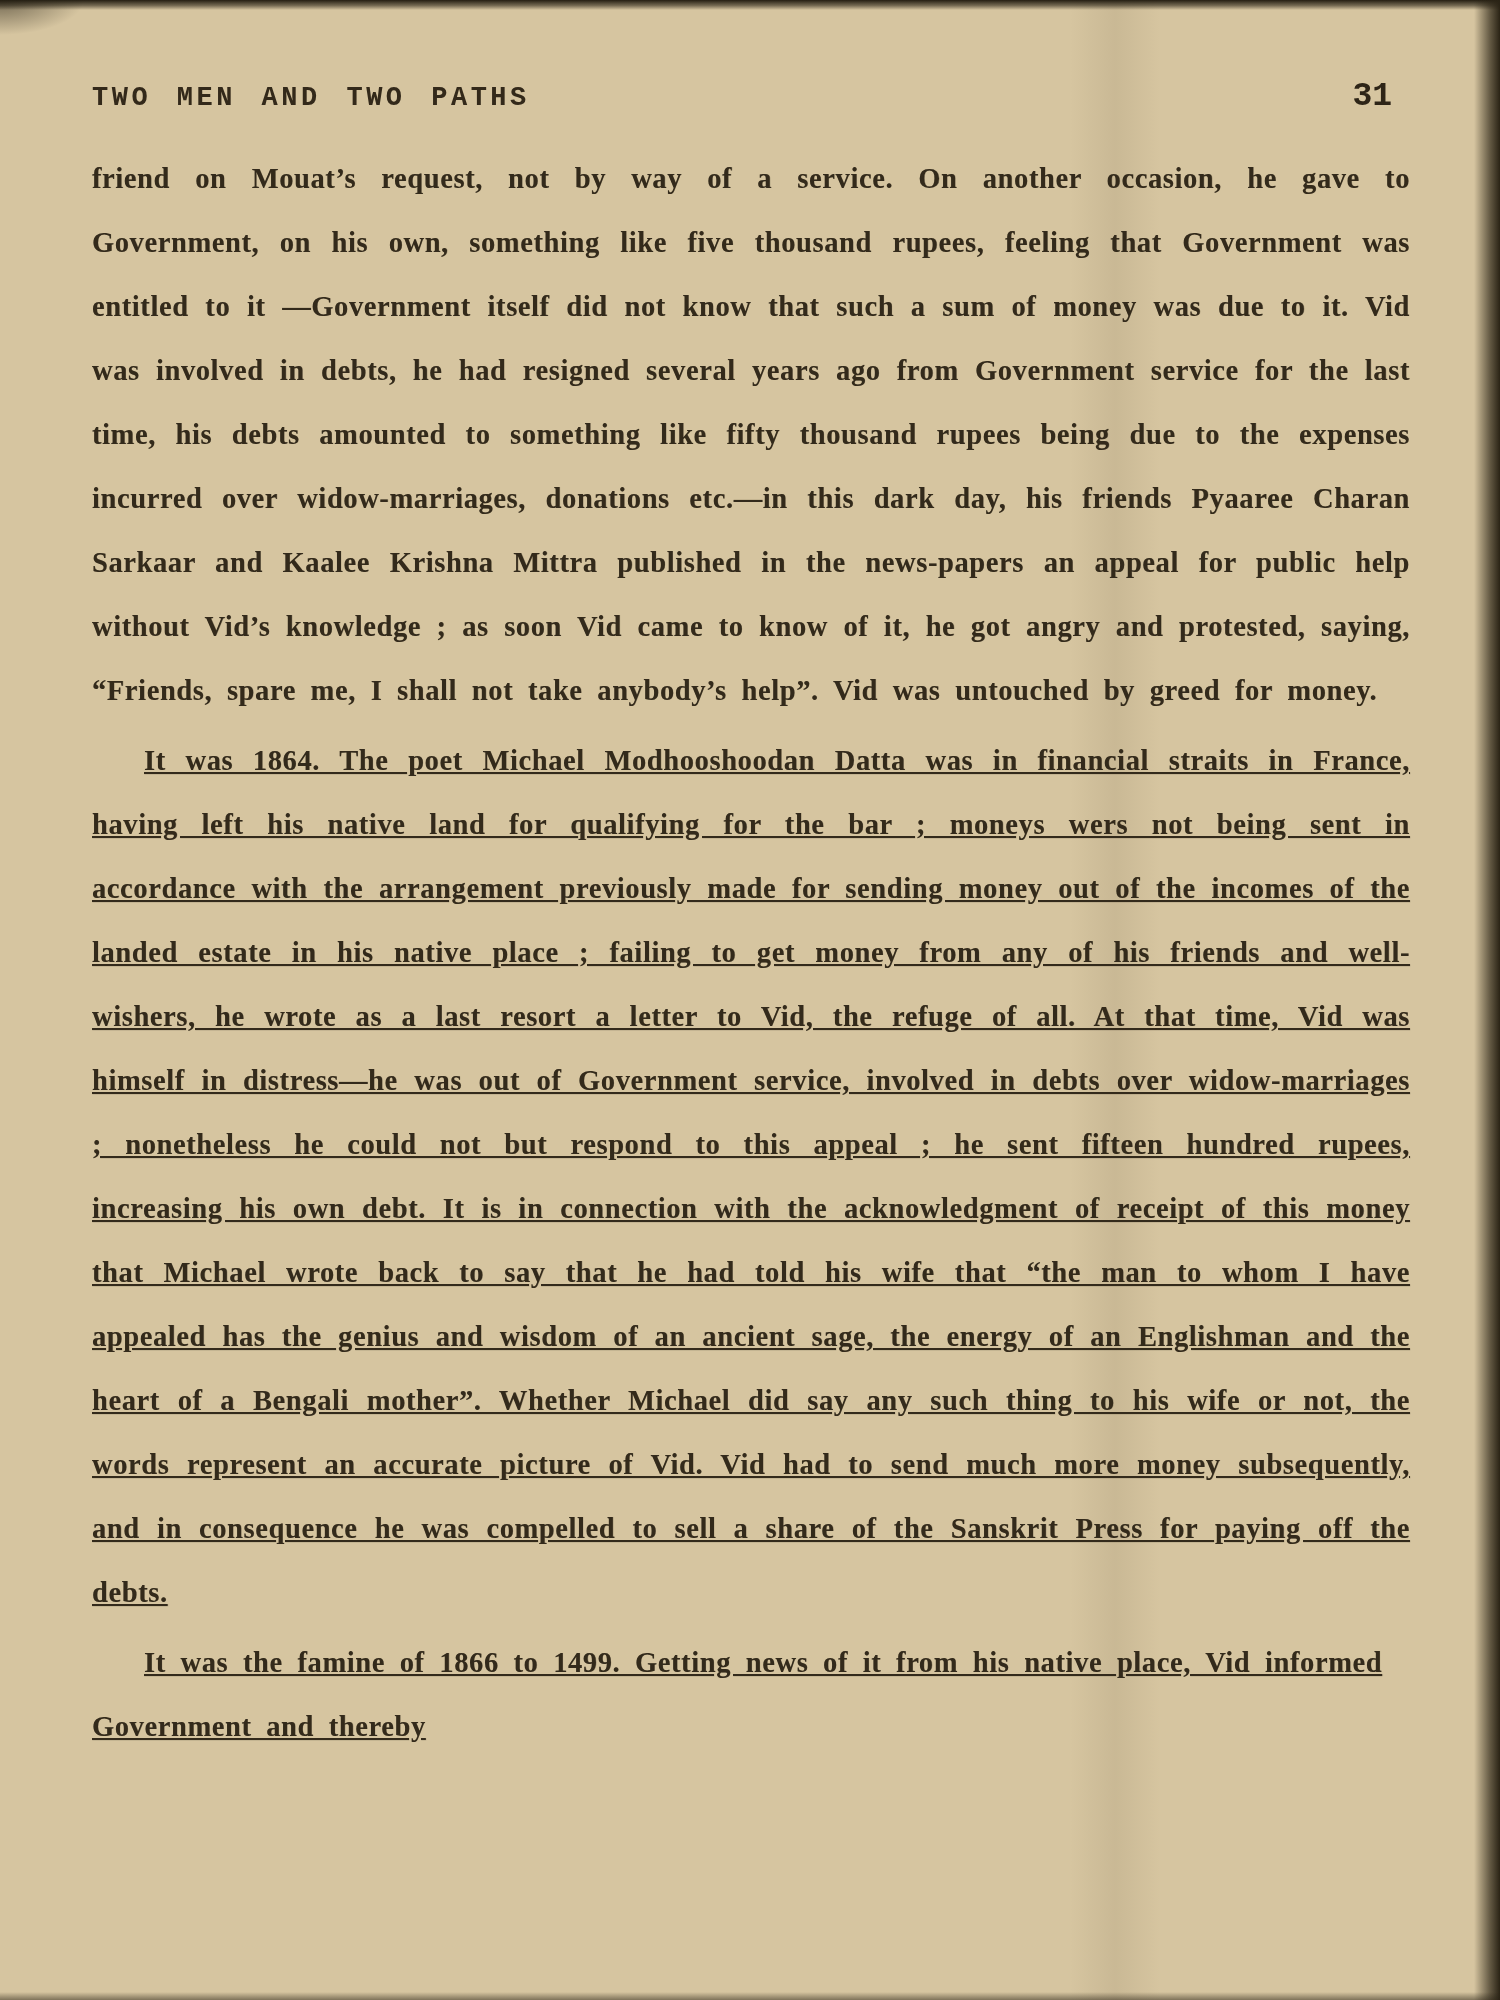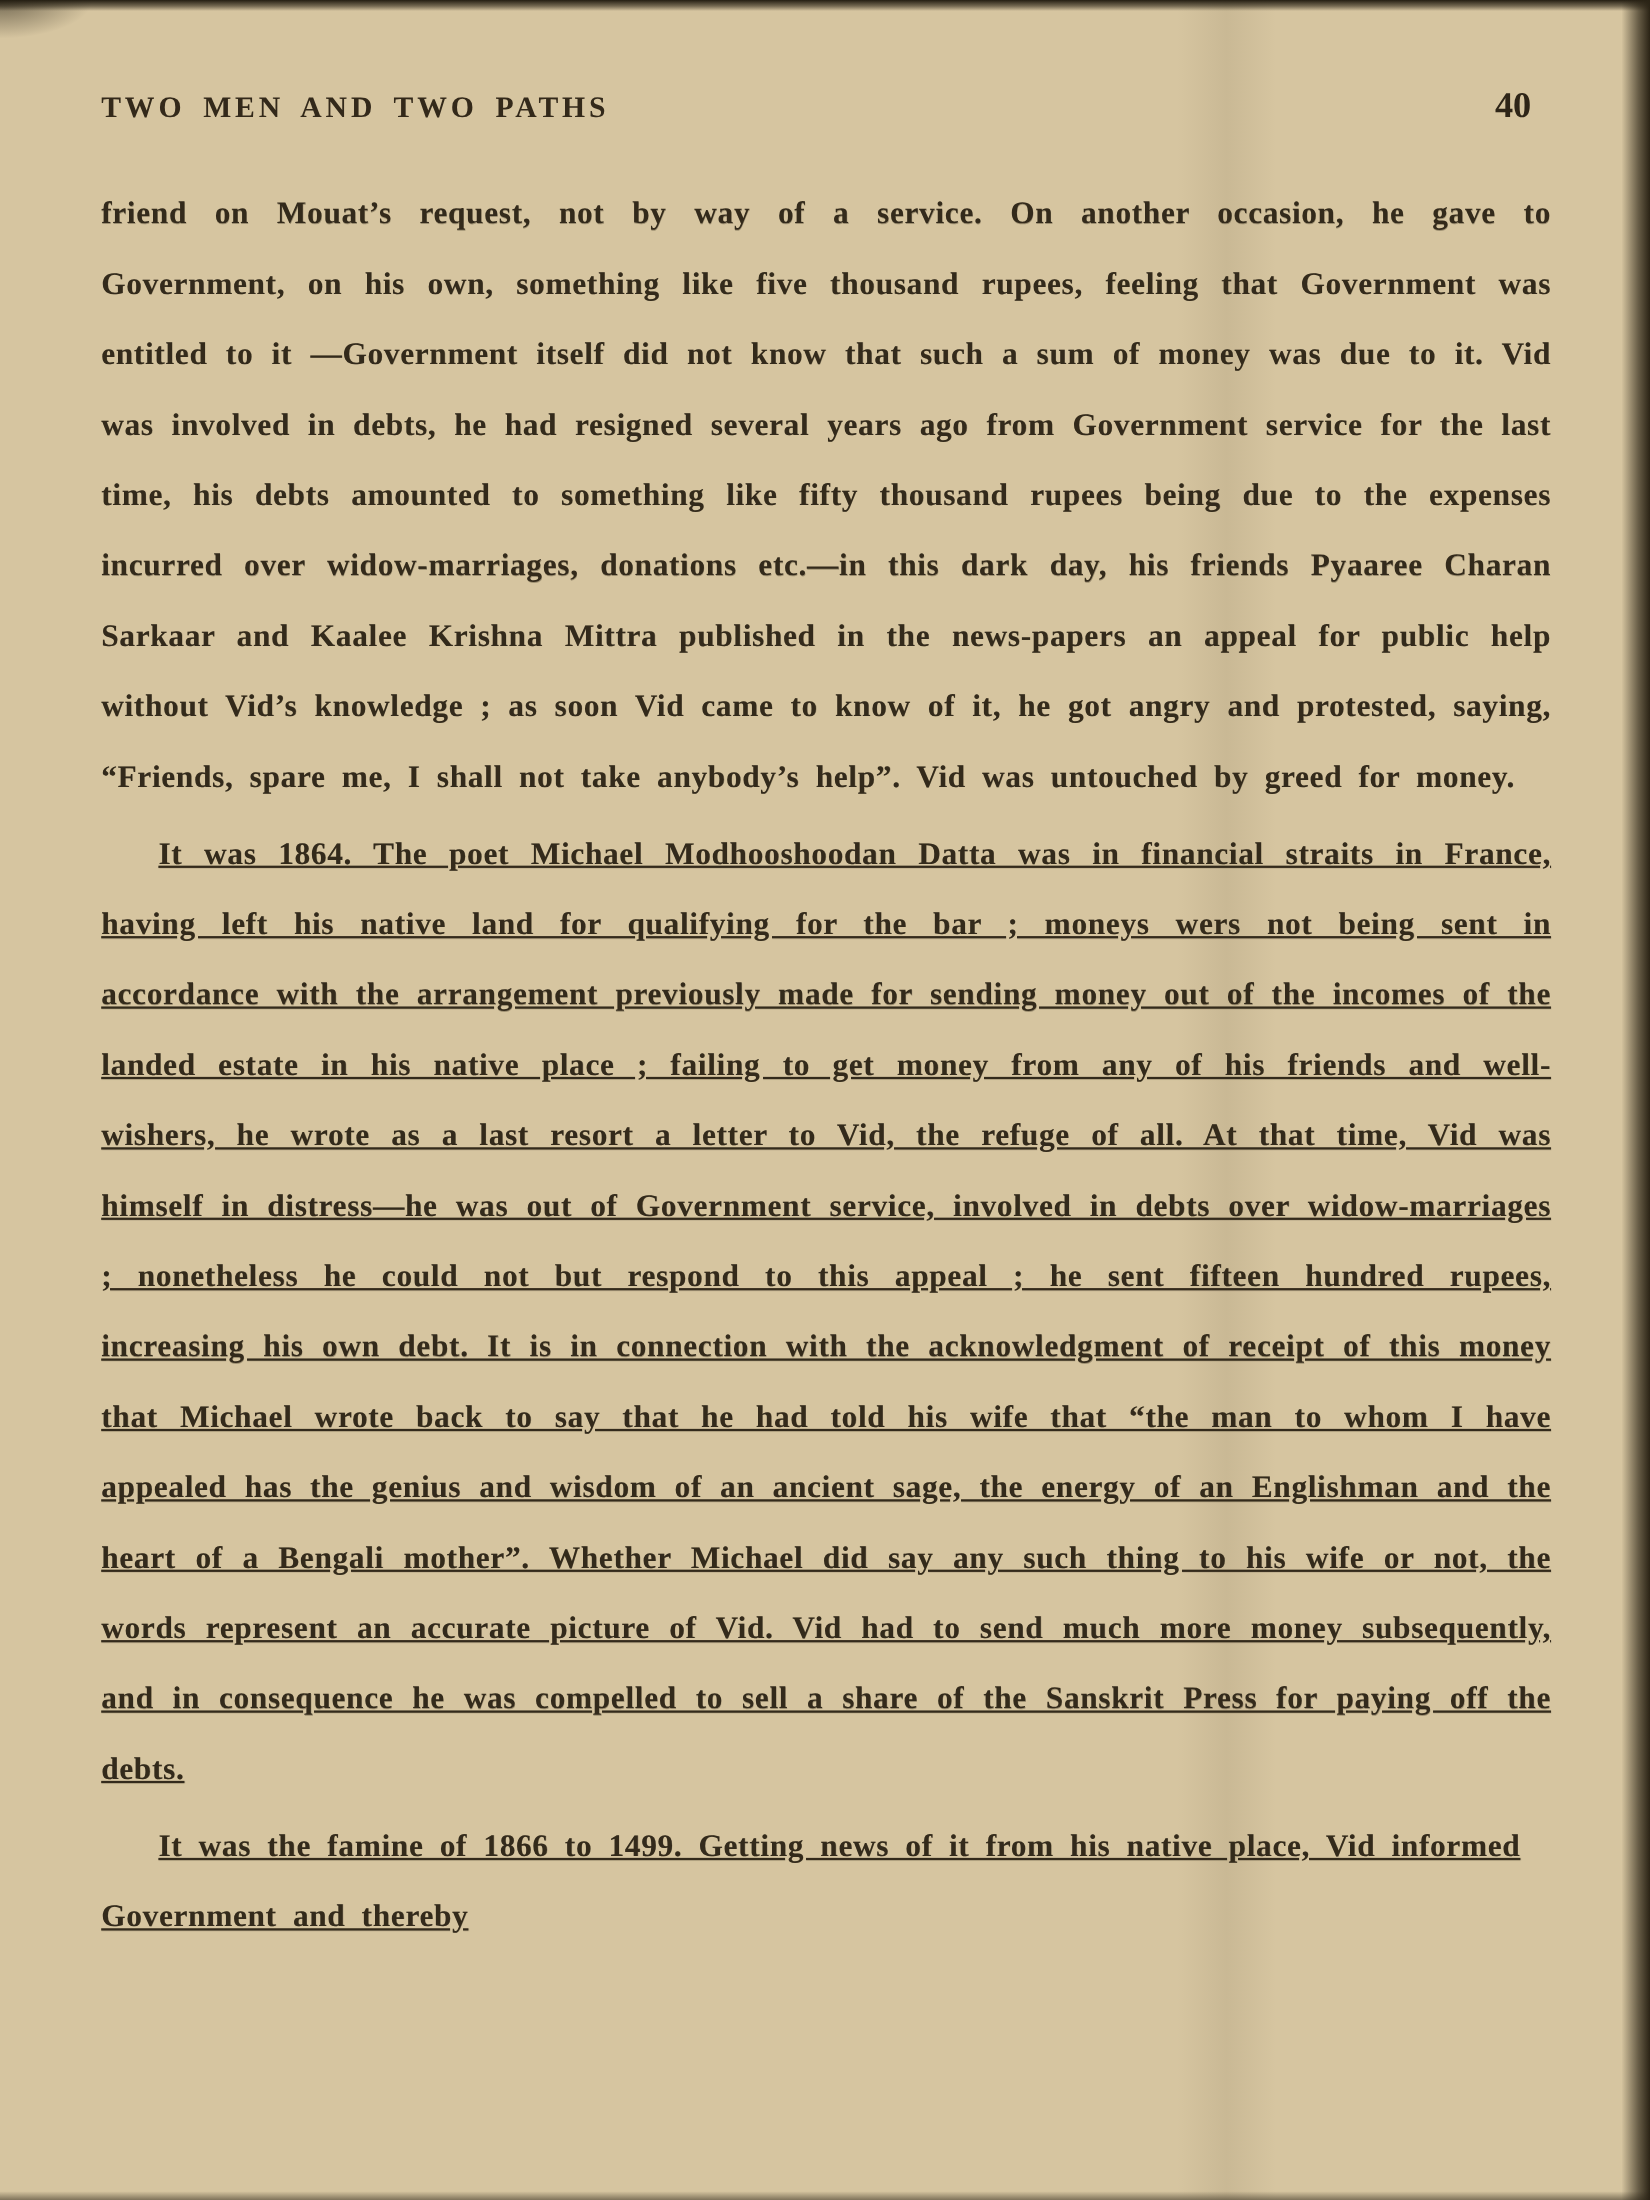--- a/index.html
+++ b/index.html
@@ -50,21 +50,22 @@
   .page-inner {
     position: relative;
     padding: 78px 90px 0 92px;
     box-sizing: border-box;
   }
 
   .running-header {
     display: flex;
     justify-content: space-between;
     align-items: baseline;
-    margin-bottom: 48px;
+    margin-bottom: 32px;
+    font-family: Liberation Mono, monospace;
   }
   .header-title {
     font-size: 27px;
     font-weight: 700;
     letter-spacing: 3.5px;
     word-spacing: 6px;
     color: #33291a;
   }
   .page-number {
     font-size: 33px;
@@ -96,21 +97,21 @@
 <body>
 
 <div class="scan-page">
   <div class="corner-smudge"></div>
   <div class="fold-shadow"></div>
 
   <div class="page-inner">
 
     <div class="running-header">
       <span class="header-title">TWO MEN AND TWO PATHS</span>
-      <span class="page-number">40</span>
+      <span class="page-number">31</span>
     </div>
 
     <div class="body-text">
       <p>friend on Mouat’s request, not by way of a service. On another occasion, he gave to Government, on his own, something like five thousand rupees, feeling that Government was entitled to it —Government itself did not know that such a sum of money was due to it. Vid was involved in debts, he had resigned several years ago from Government service for the last time, his debts amounted to something like fifty thousand rupees being due to the expenses incurred over widow-marriages, donations etc.—in this dark day, his friends Pyaaree Charan Sarkaar and Kaalee Krishna Mittra published in the news-papers an appeal for public help without Vid’s knowledge ; as soon Vid came to know of it, he got angry and protested, saying, “Friends, spare me, I shall not take anybody’s help”. Vid was untouched by greed for money.</p>
       <p class="indent">It was 1864. The poet Michael Modhooshoodan Datta was in financial straits in France, having left his native land for qualifying for the bar ; moneys wers not being sent in accordance with the arrangement previously made for sending money out of the incomes of the landed estate in his native place ; failing to get money from any of his friends and well-wishers, he wrote as a last resort a letter to Vid, the refuge of all. At that time, Vid was himself in distress—he was out of Government service, involved in debts over widow-marriages ; nonetheless he could not but respond to this appeal ; he sent fifteen hundred rupees, increasing his own debt. It is in connection with the acknowledgment of receipt of this money that Michael wrote back to say that he had told his wife that “the man to whom I have appealed has the genius and wisdom of an ancient sage, the energy of an Englishman and the heart of a Bengali mother”. Whether Michael did say any such thing to his wife or not, the words represent an accurate picture of Vid. Vid had to send much more money subsequently, and in consequence he was compelled to sell a share of the Sanskrit Press for paying off the debts.</p>
       <p class="indent">It was the famine of 1866 to 1499. Getting news of it from his native place, Vid informed Government and thereby</p>
     </div>
 
   </div>
 

